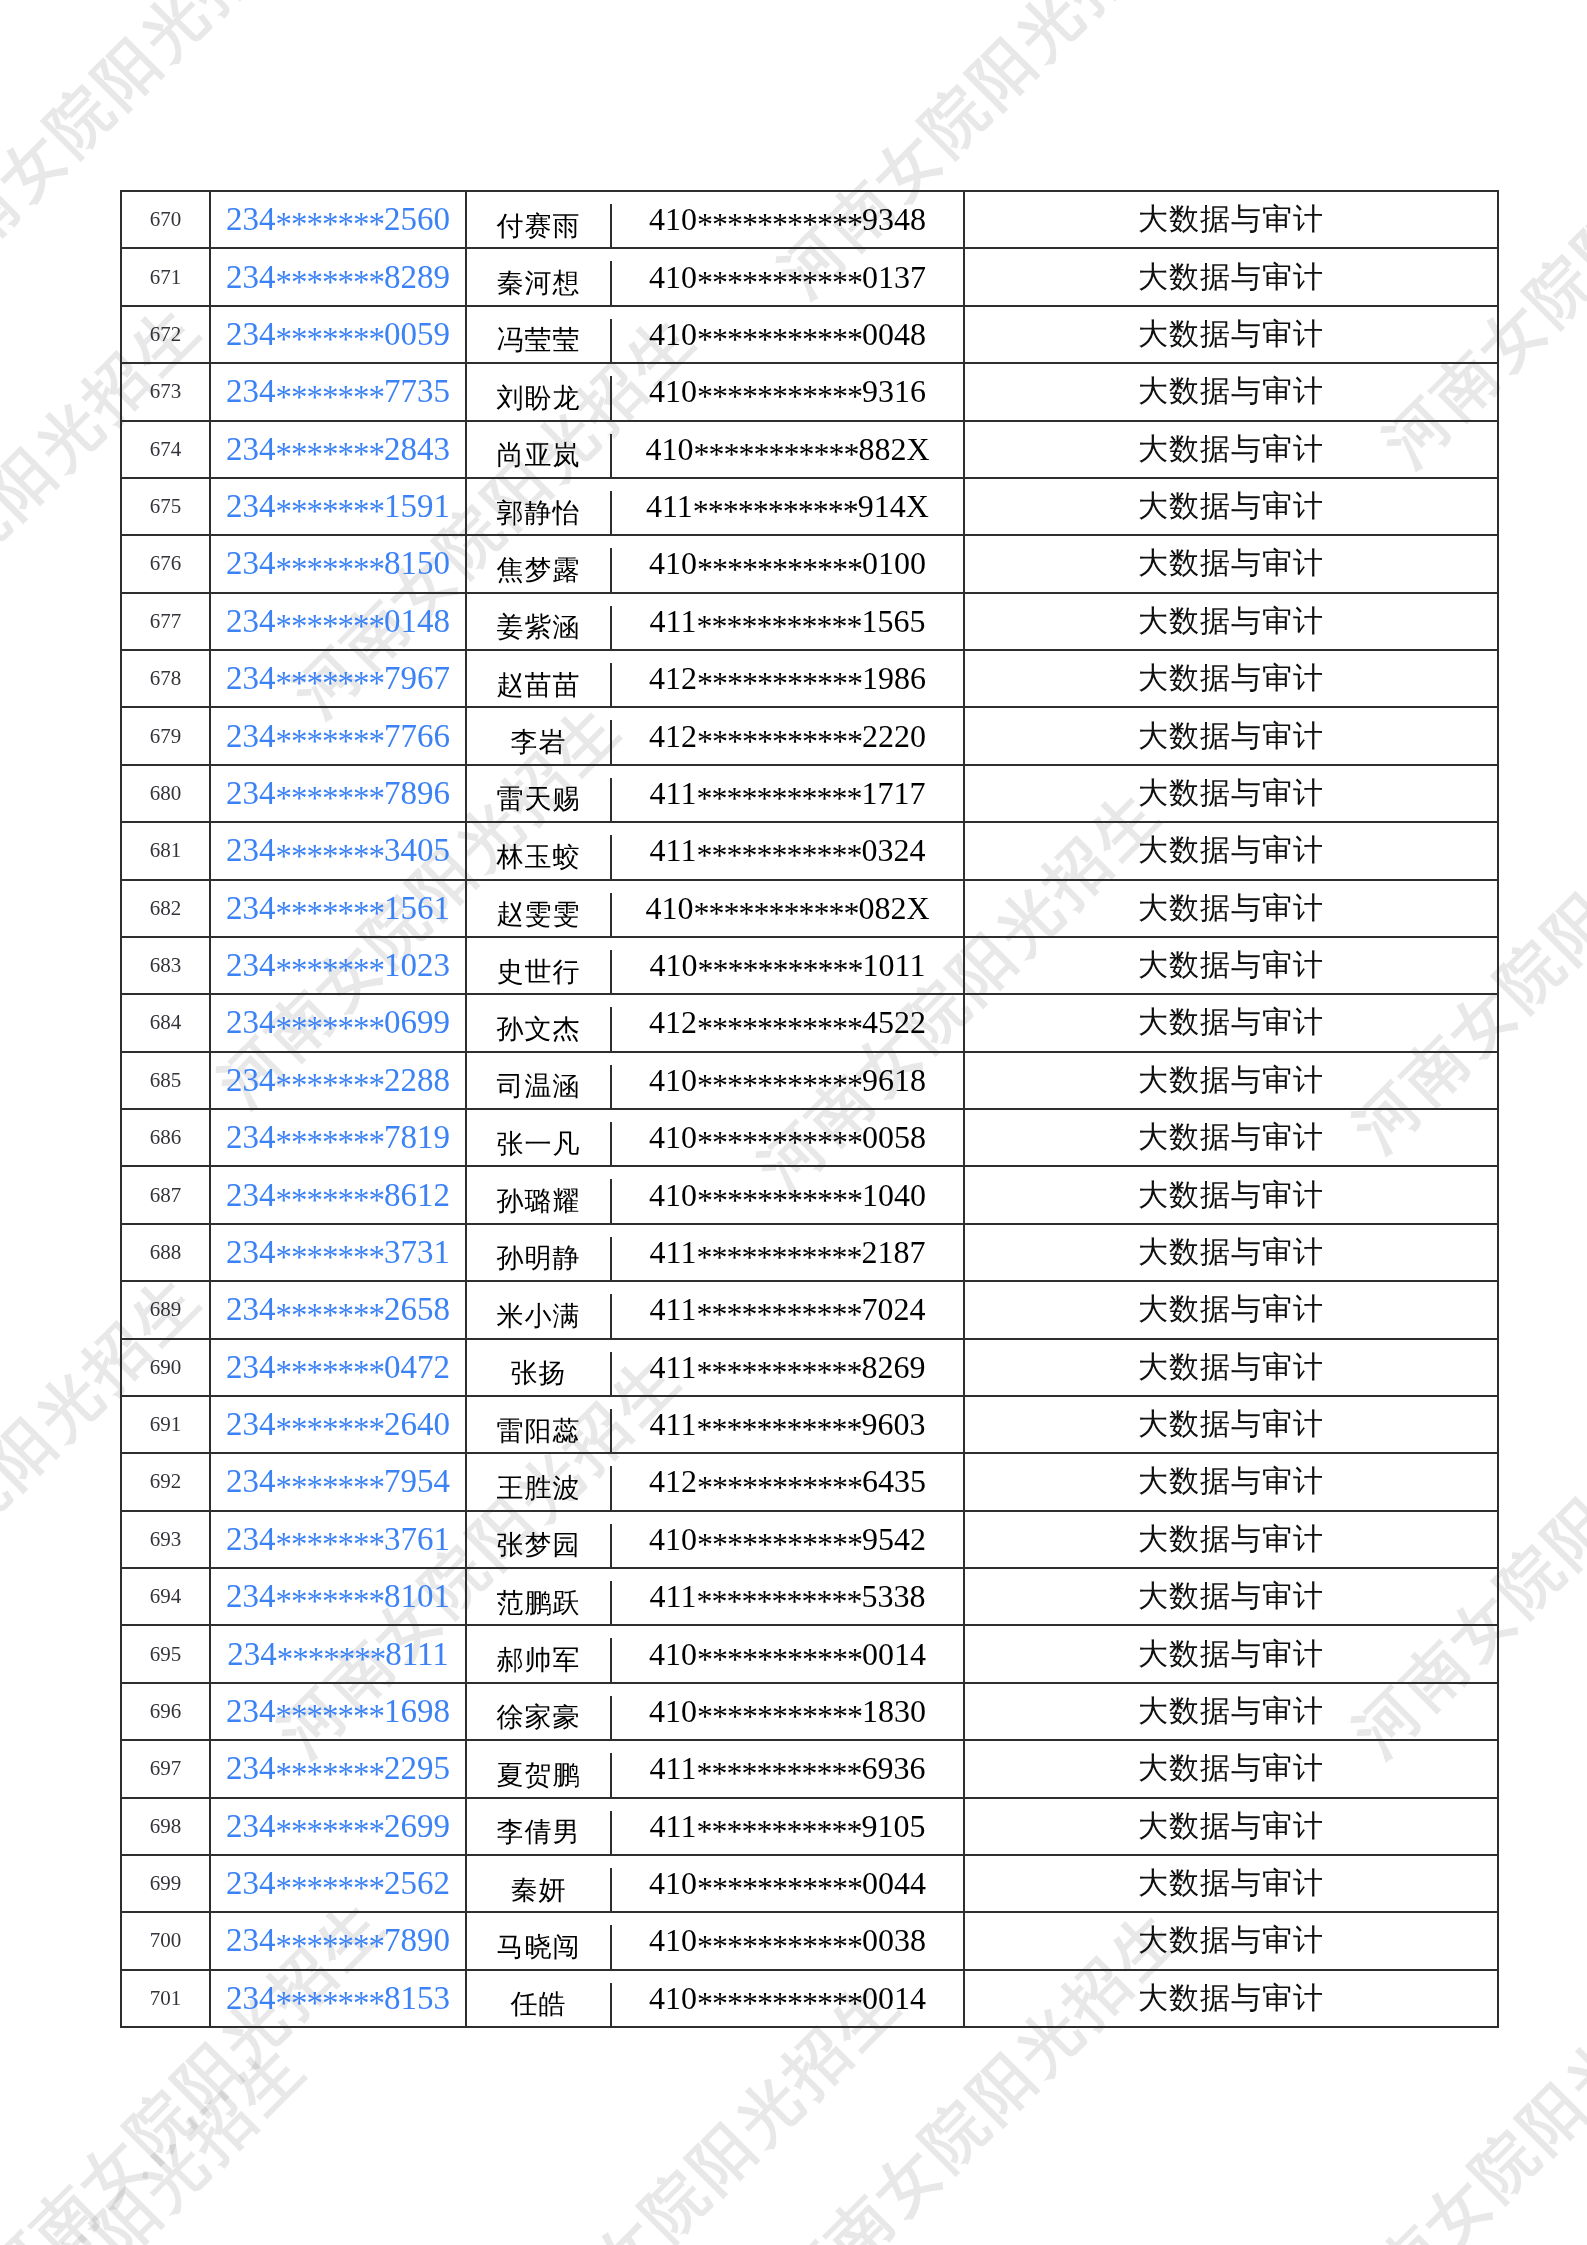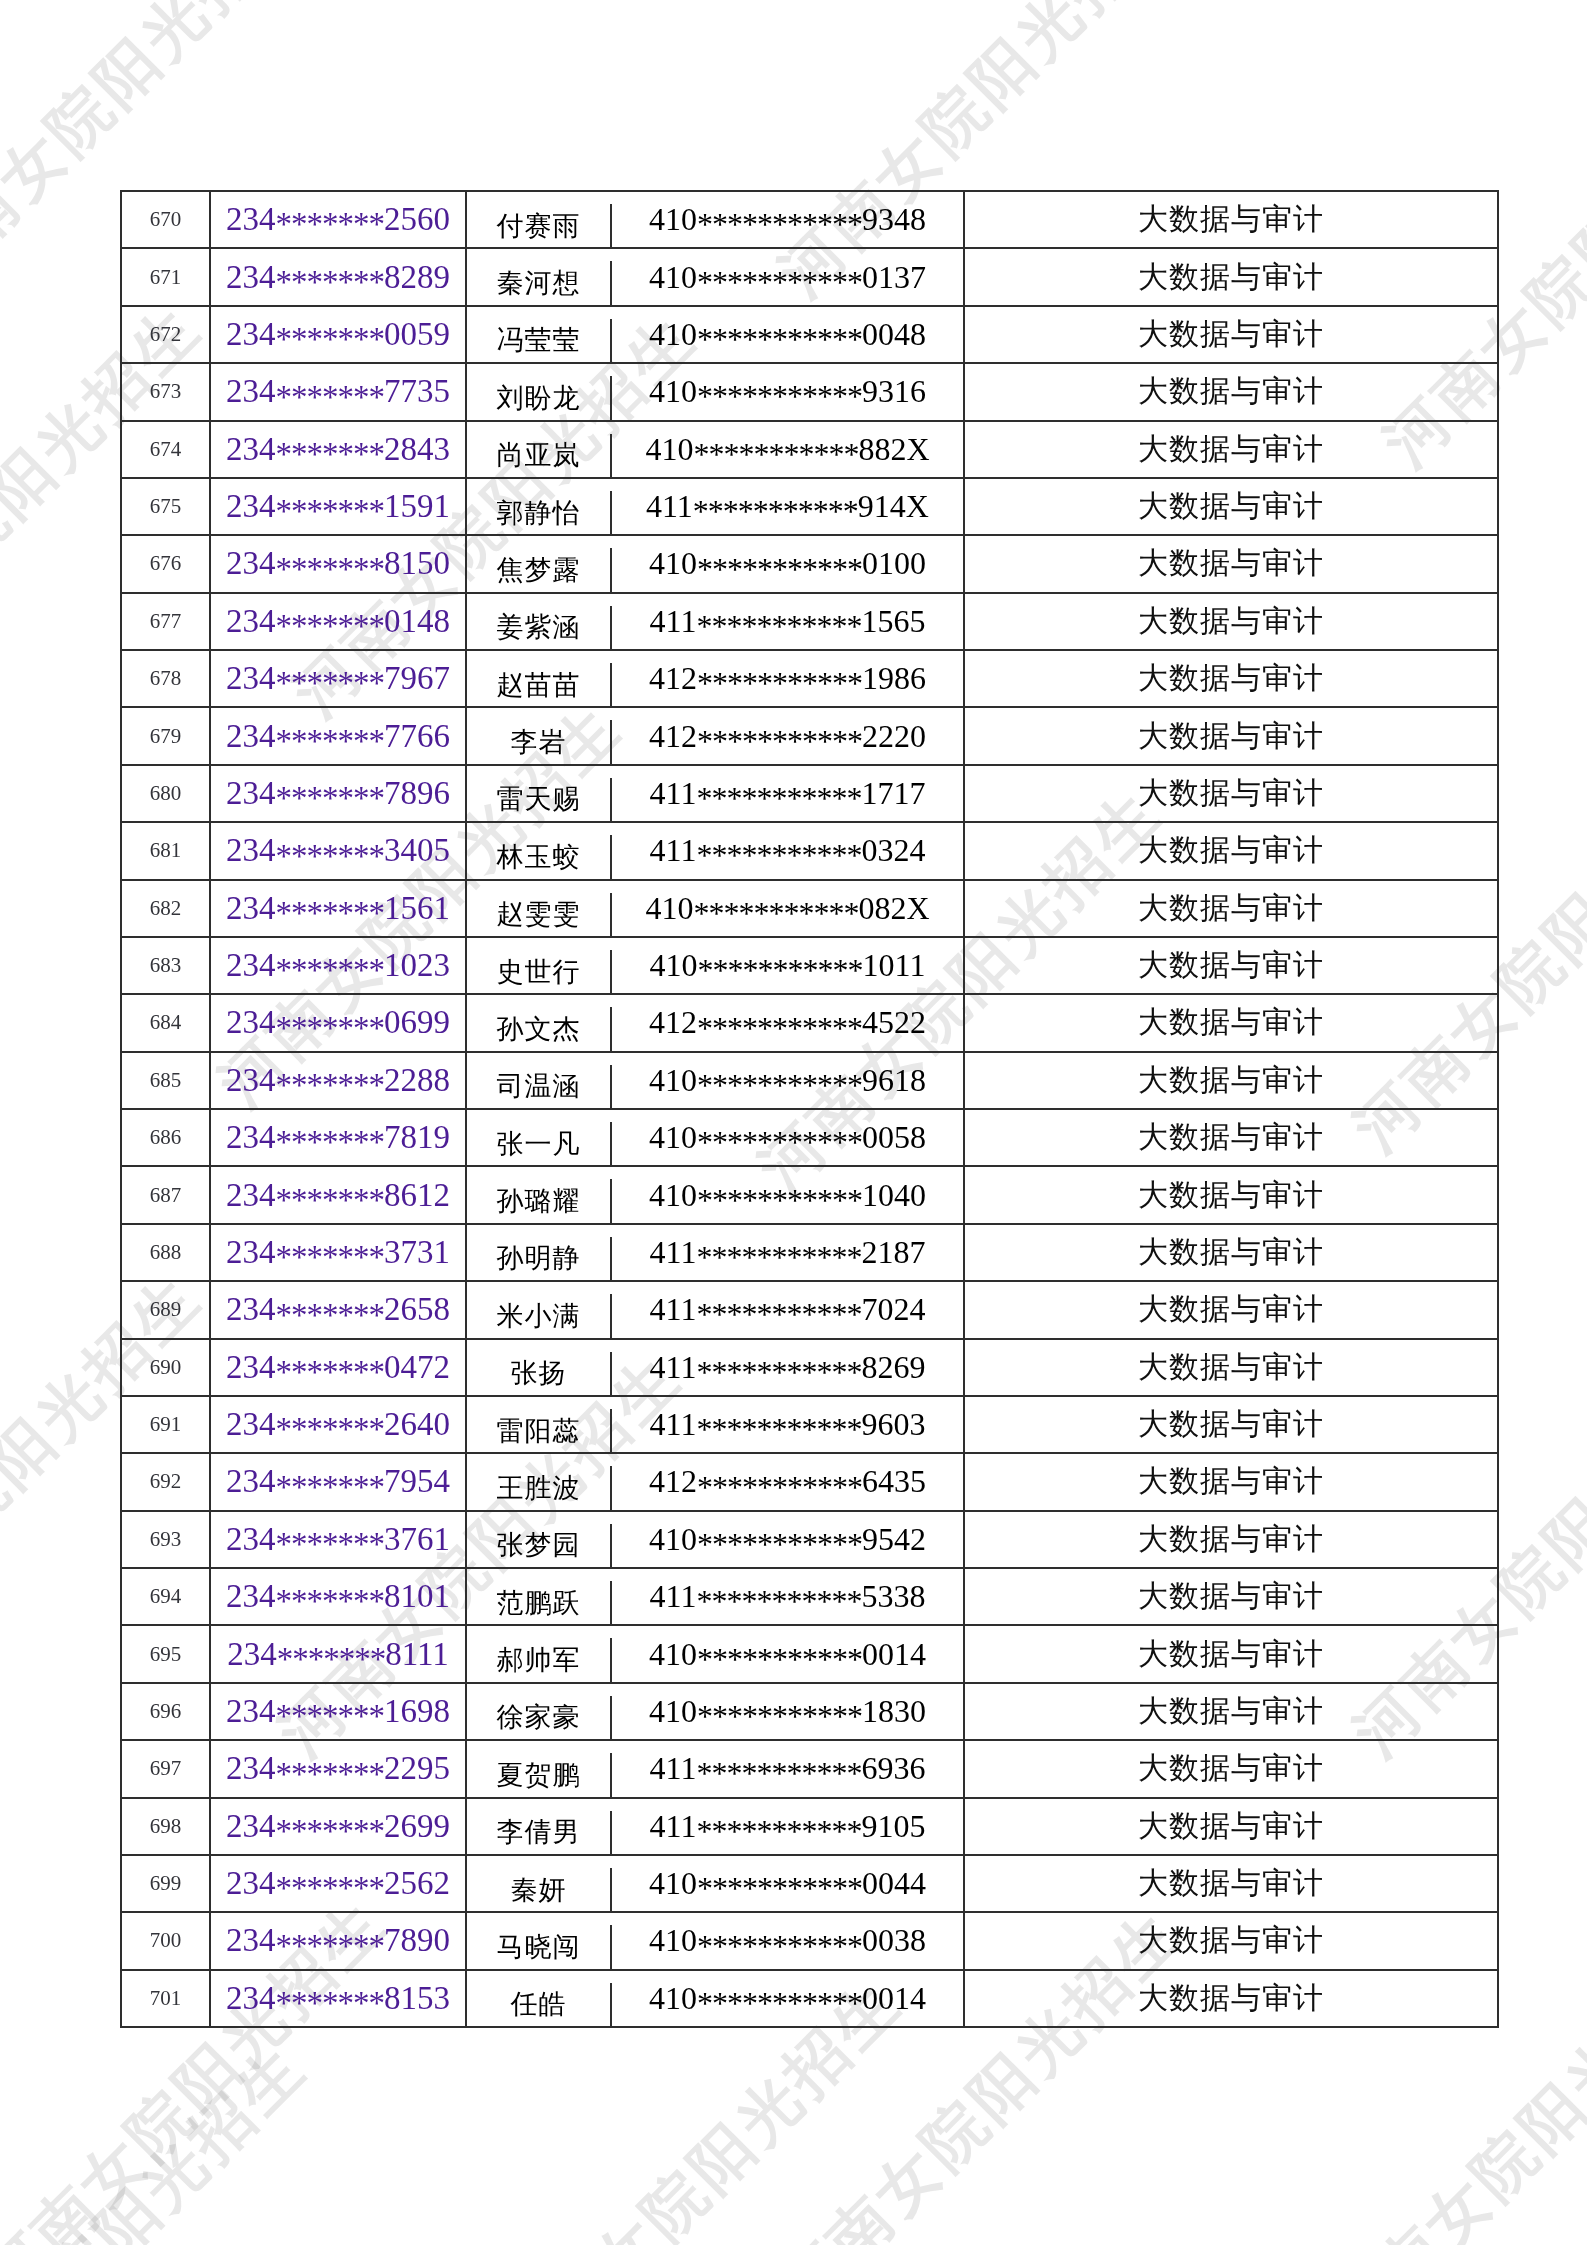--- a/index.html
+++ b/index.html
@@ -41,21 +41,21 @@
     box-sizing:border-box;
     border-right:2px solid #2e2e2e;
     border-bottom:2px solid #2e2e2e;
     display:flex;
     align-items:center;
     justify-content:center;
     overflow:hidden;
     white-space:nowrap;
   }
   .c1{font-size:21px;color:#33343a;}
-  .c2{font-size:33px;color:#4c1d95;}
+  .c2{font-size:33px;color:#3b82f6;}
   .c3{font-size:27px;color:#000;letter-spacing:1px;margin-top:12px;}
   .c4{font-size:32px;color:#000;}
   .c5{font-size:30px;color:#101010;letter-spacing:1px;}
   .stars{position:relative;top:0.16em;letter-spacing:-1px;}
   .page-number{
     position:absolute;
     left:0;right:0;
     top:2080px;
     text-align:center;
     font-family:"Liberation Sans",sans-serif;

